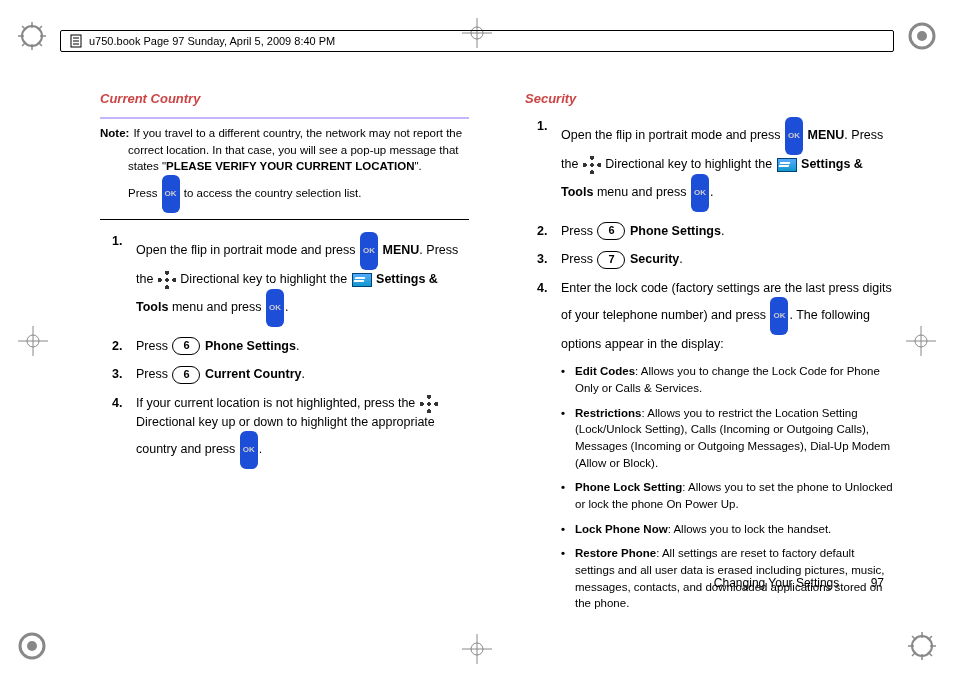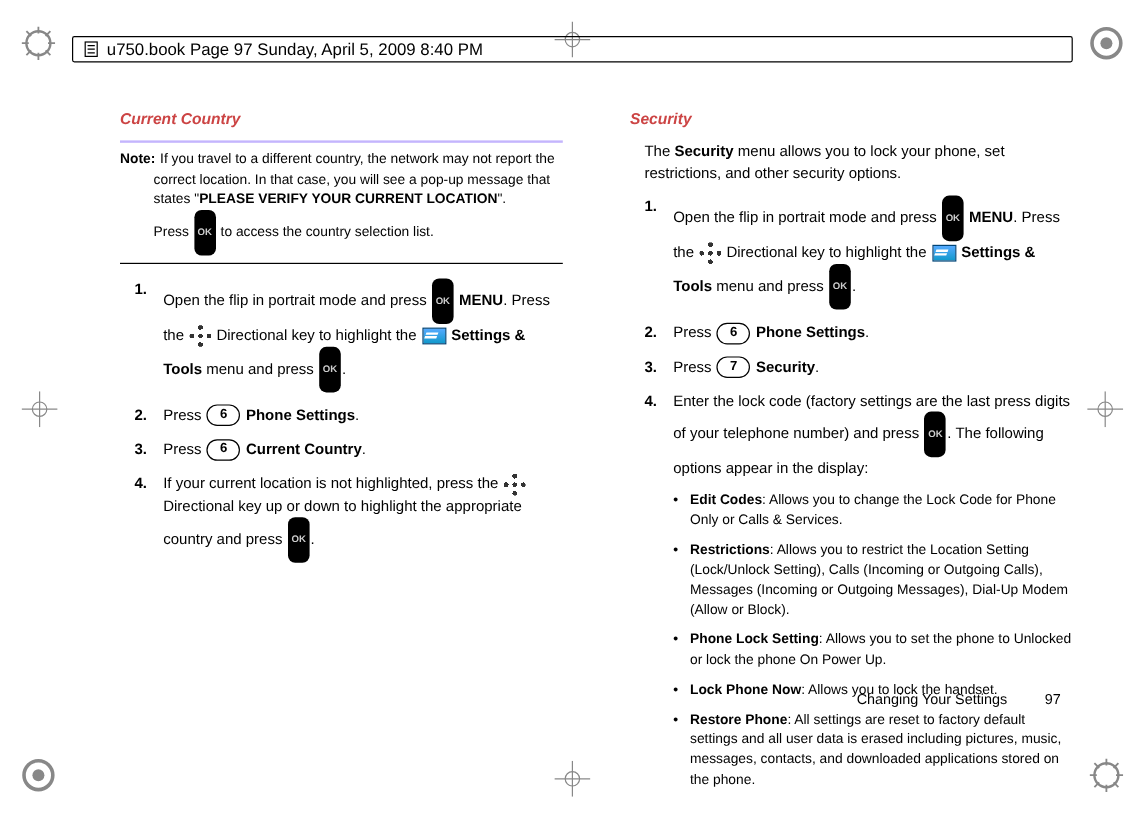--- a/index.html
+++ b/index.html
@@ -8,37 +8,37 @@
     .tl { top:22px; left:18px; }
     .tr { top:22px; right:18px; }
     .bl { bottom:22px; left:18px; }
     .br { bottom:22px; right:18px; }
     .decor { width:28px; height:28px; }
     .cross { position:absolute; width:30px; height:30px; }
     .ct { top:18px; left:462px; }
     .cb { bottom:18px; left:462px; }
     .cl { top:326px; left:18px; }
     .cr { top:326px; right:18px; }
-    .header-line { position:absolute; top:30px; left:60px; right:60px; height:22px; border:1px solid #000; border-radius:2px; display:flex; align-items:center; padding:0 8px; font-size:14px; }
+    .header-line { position:absolute; top:30px; left:60px; right:60px; height:22px; border:1px solid #000; border-radius:2px; display:flex; align-items:center; padding:0 8px; font-size:11px; }
     .page-wrap { position:absolute; top:90px; left:100px; right:60px; display:flex; gap:56px; }
     .col { flex:1; font-size:12.5px; line-height:1.45; }
     .section-title { color:#c44; font-style:italic; font-weight:bold; margin-bottom:8px; font-size:13px; }
     .intro { margin:0 0 10px 12px; }
     .note { margin:0 0 12px 0; padding:6px 0; border-top:2px solid #c4b5fd; border-bottom:1px solid #000; font-size:11.5px; }
     .note .lab { font-weight:bold; float:left; margin-right:4px; }
     .note .txt { margin-left:28px; }
     .ol { list-style:none; margin-left:12px; }
     .ol > li { display:flex; margin-bottom:10px; }
     .num { font-weight:bold; min-width:24px; }
     .li-body { flex:1; }
     .ul { list-style:none; margin-left:12px; }
     .ul > li { display:flex; margin-bottom:8px; }
     .dot { min-width:14px; font-weight:bold; }
     .bt { font-weight:bold; }
-    .ok { display:inline-block; background:#000000; color:#ccc; font-size:8px; font-weight:bold; padding:15px 3px; border-radius:6px; vertical-align:middle; line-height:1; margin:0 1px; }
+    .ok { display:inline-block; background:#1d4ed8; color:#ccc; font-size:8px; font-weight:bold; padding:15px 3px; border-radius:6px; vertical-align:middle; line-height:1; margin:0 1px; }
     .dpad { display:inline-block; width:18px; height:18px; vertical-align:middle; position:relative; margin:0 1px; }
     .dpad::before { content:""; position:absolute; inset:0; background:
       radial-gradient(circle at 50% 50%, #333 2px, transparent 2px),
       radial-gradient(circle at 50% 10%, #333 2px, transparent 2px),
       radial-gradient(circle at 50% 90%, #333 2px, transparent 2px),
       radial-gradient(circle at 10% 50%, #333 2px, transparent 2px),
       radial-gradient(circle at 90% 50%, #333 2px, transparent 2px);
     }
     .sett-ic { display:inline-block; width:20px; height:14px; background:linear-gradient(#5af,#19c); border:1px solid #047; vertical-align:middle; position:relative; margin:0 1px; }
     .sett-ic::after{ content:""; position:absolute; left:2px; top:3px; width:10px; height:2px; background:#fff; box-shadow:0 3px 0 #fff; transform:skewX(-20deg);}
@@ -165,23 +165,20 @@
         <span class="num">4.</span>
         <span class="li-body">
           <span>If your current location is not highlighted, press the </span><span class="dpad"></span><span> Directional key up or down to highlight the appropriate country and press </span><span class="ok">OK</span><span>.</span>
         </span>
       </li>
     </ol>
   </div>
 
   <div class="col">
     <div class="section-title">Security</div>
-    <p class="intro">
-      <span>The </span><span class="bt">Security</span><span> menu allows you to lock your phone, set restrictions, and other security options.</span>
-    </p>
     <ol class="ol">
       <li>
         <span class="num">1.</span>
         <span class="li-body">
           <span>Open the flip in portrait mode and press </span><span class="ok">OK</span> <span class="bt">MENU</span><span>. Press the </span><span class="dpad"></span><span> Directional key to highlight the </span><span class="sett-ic"></span> <span class="bt">Settings &amp; Tools</span><span> menu and press </span><span class="ok">OK</span><span>.</span>
         </span>
       </li>
       <li>
         <span class="num">2.</span>
         <span class="li-body">

